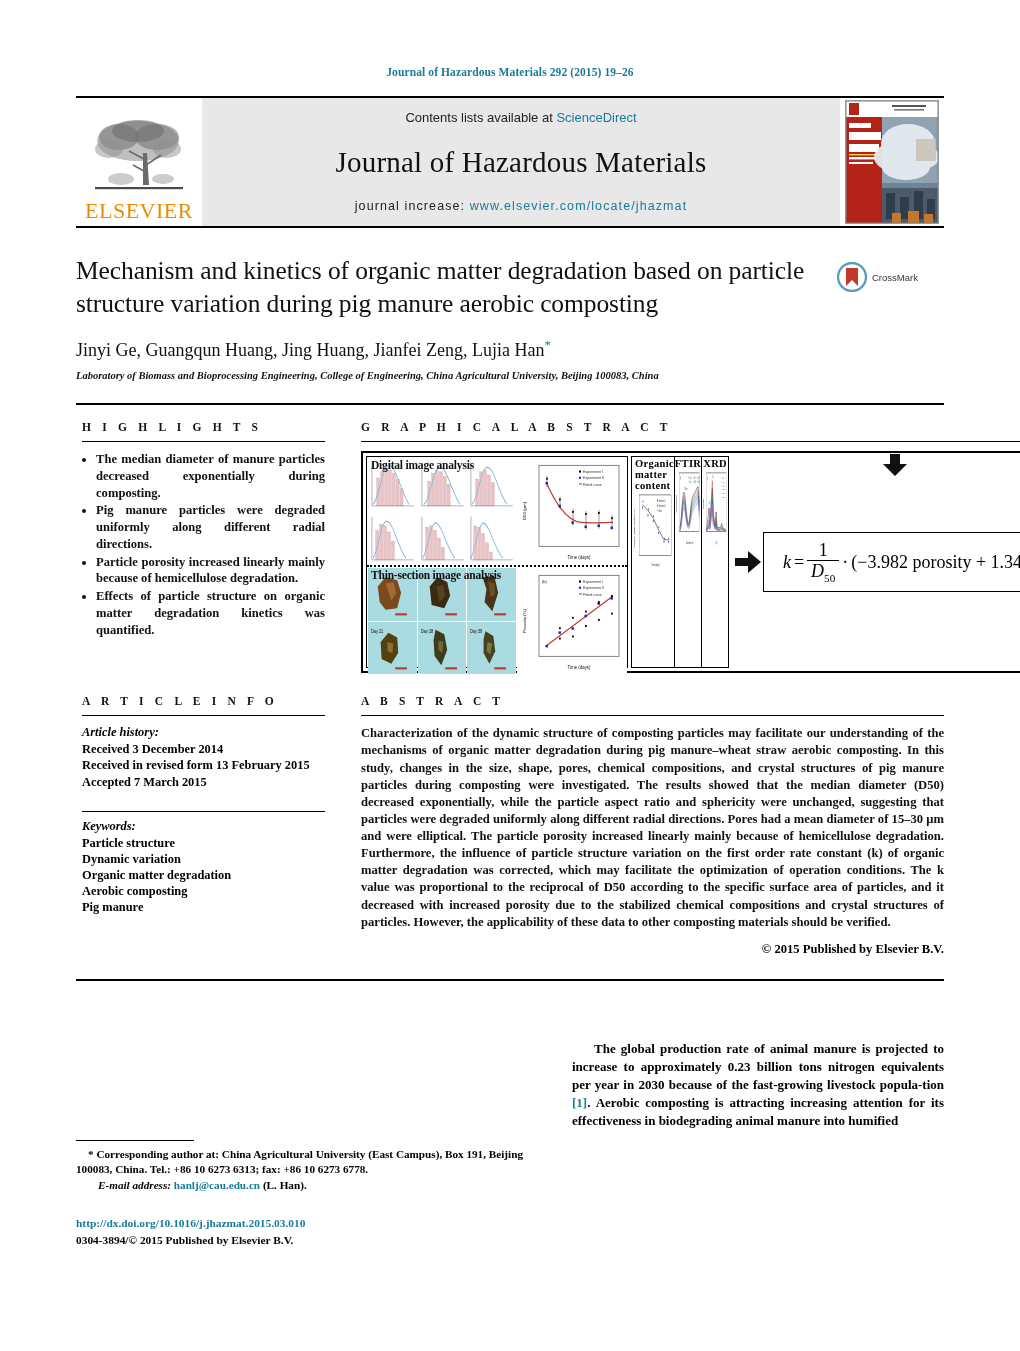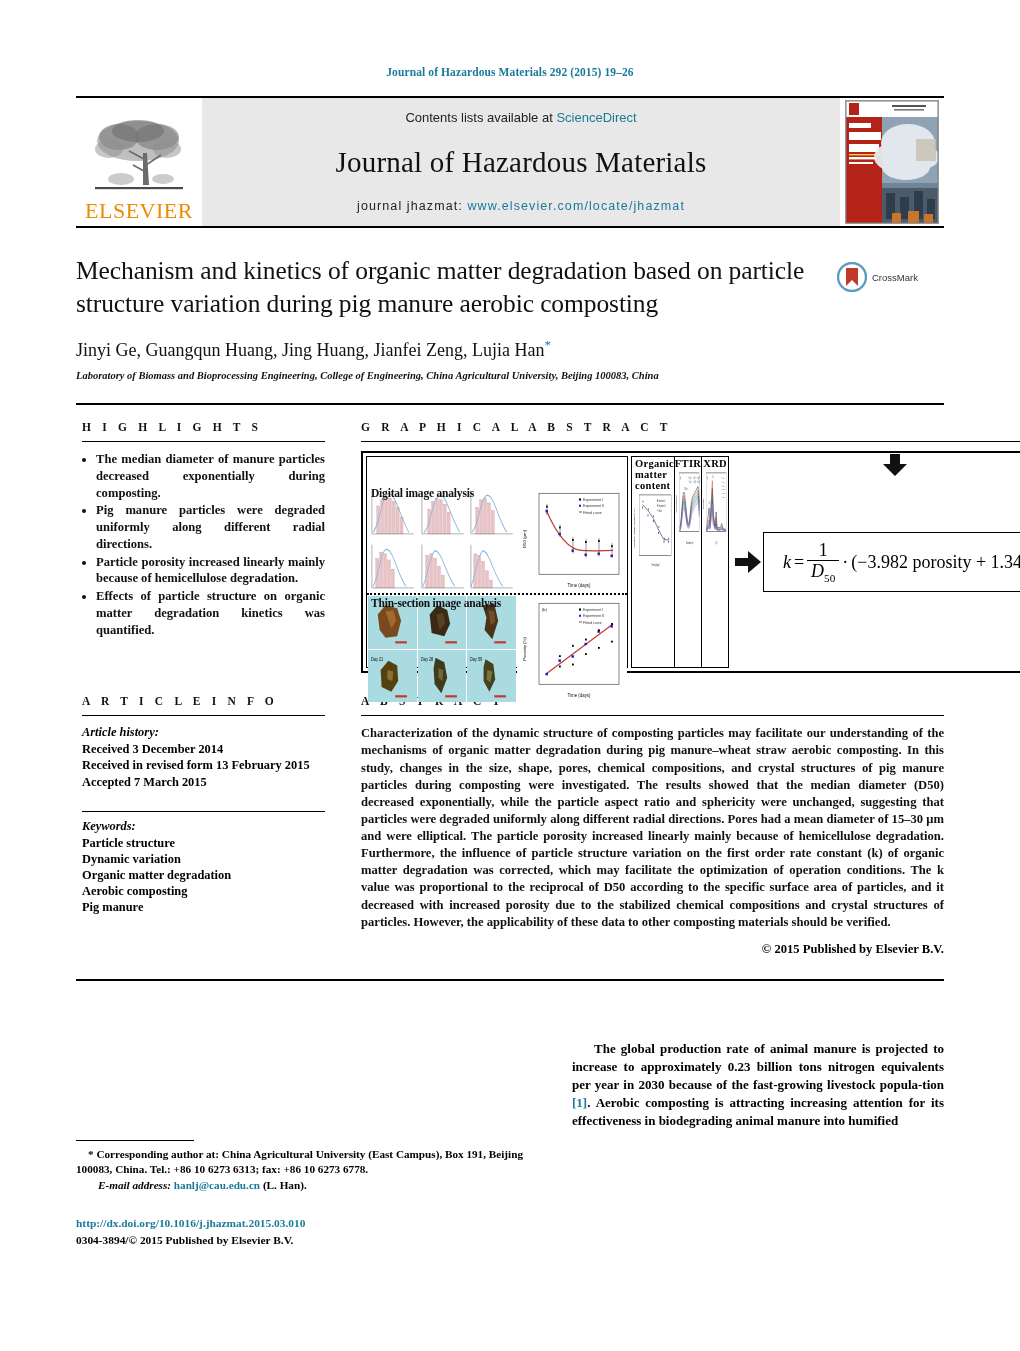--- a/index.html
+++ b/index.html
@@ -209,21 +209,21 @@
     padding: 3px;
     gap: 3px;
   }
   .ga-left {
     flex: 0 0 262px;
     border: 1.5px solid #000;
     display: flex;
     flex-direction: column;
     box-sizing: border-box;
   }
-  .ga-left-top { flex: 1 1 50%; border-bottom: 2px dotted #000; display:flex; position: relative; margin-top: 28px;}
+  .ga-left-top { flex: 1 1 50%; border-bottom: 2px dotted #000; display:flex; position: relative;}
   .ga-left-bot { flex: 1 1 50%; display:flex; position: relative;}
   .panel-title {
     position: absolute;
     left: 4px; top: 2px;
     font-size: 11.5px;
     font-weight: bold;
     color: #111;
     z-index: 5;
     letter-spacing: -.2px;
   }
@@ -386,21 +386,21 @@
       <div class="elsevier-word">ELSEVIER</div>
     </div>
 
     <div class="journal-band">
       <div class="contents-line">
         <span>Contents lists available at</span>
         <span class="sd">ScienceDirect</span>
       </div>
       <div class="journal-name">Journal of Hazardous Materials</div>
       <div class="homepage-line">
-        <span>journal jhazmat:</span>
+        <span>journal increase:</span>
         <span class="url">www.elsevier.com/locate/jhazmat</span>
       </div>
     </div>
 
     <div class="cover-block">
       <div class="cover-thumb">
         <svg width="92" height="122" viewBox="0 0 92 122">
           <rect x="0" y="0" width="92" height="122" fill="#8fa3b5"></rect>
           <rect x="0" y="0" width="36" height="122" fill="#b32317"></rect>
           <rect x="0" y="0" width="92" height="16" fill="#ffffff"></rect>

